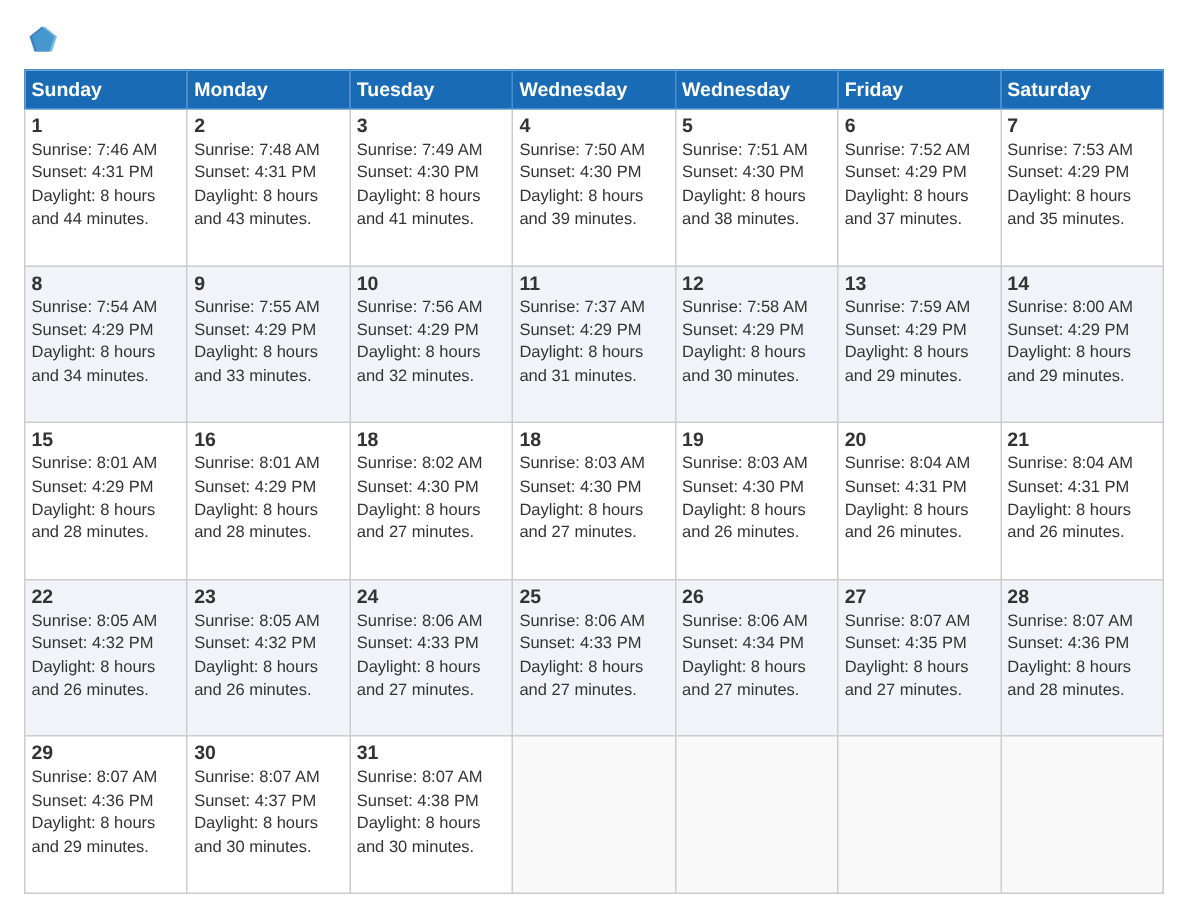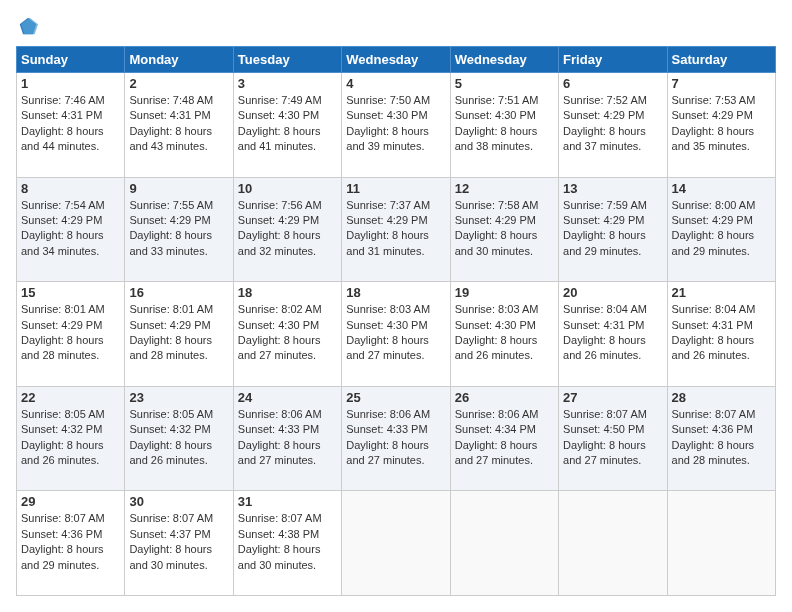--- a/index.html
+++ b/index.html
@@ -344,21 +344,21 @@
         <div class="day-info">
           <span>Sunrise: </span><span>8:06 AM</span><br>
           <span>Sunset: </span><span>4:34 PM</span><br>
           <span>Daylight: 8 hours and 27 minutes.</span>
         </div>
       </td>
           <td>
         <span class="day-num">27</span>
         <div class="day-info">
           <span>Sunrise: </span><span>8:07 AM</span><br>
-          <span>Sunset: </span><span>4:50 PM</span><br>
+          <span>Sunset: </span><span>4:35 PM</span><br>
           <span>Daylight: 8 hours and 27 minutes.</span>
         </div>
       </td>
           <td>
         <span class="day-num">28</span>
         <div class="day-info">
           <span>Sunrise: </span><span>8:07 AM</span><br>
           <span>Sunset: </span><span>4:36 PM</span><br>
           <span>Daylight: 8 hours and 28 minutes.</span>
         </div>

